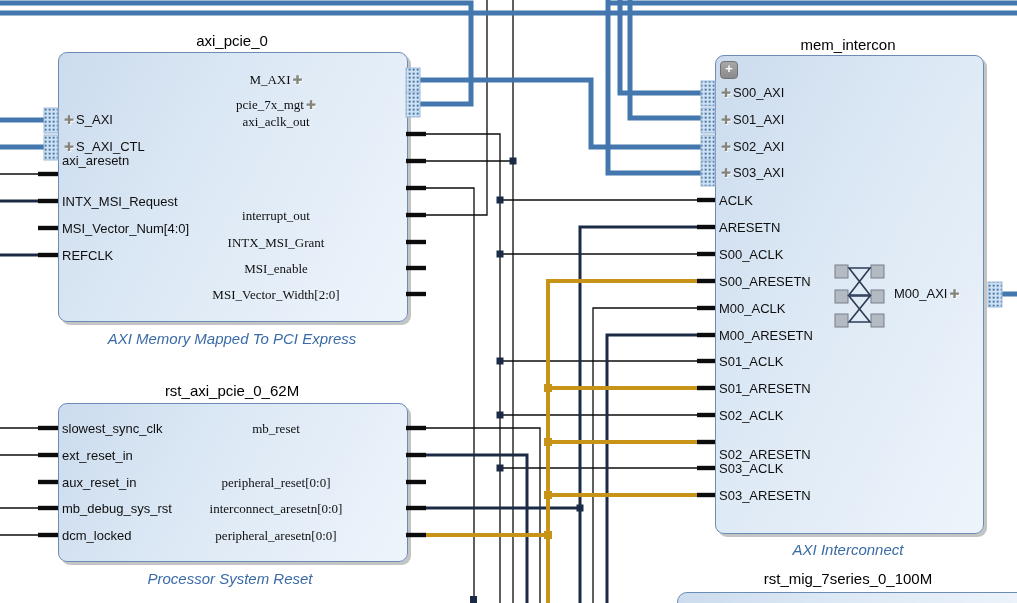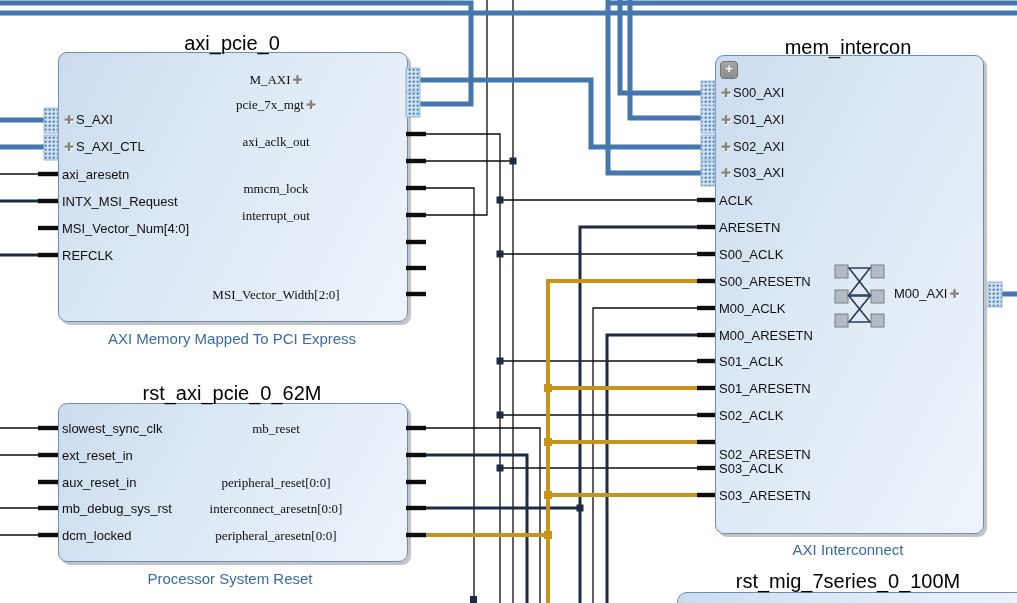--- a/index.html
+++ b/index.html
@@ -2,24 +2,24 @@
 <html><head>
 <meta charset="utf-8">
 <style>
   html,body{margin:0;padding:0;background:#fff;}
   .stage{position:relative;width:1017px;height:603px;background:#ffffff;overflow:hidden;
          font-family:"Liberation Sans",sans-serif;}
   .wires{position:absolute;left:0;top:0;z-index:4;}
   .block{position:absolute;z-index:2;border:1px solid #6a8cb5;border-radius:9px;
          background:linear-gradient(118deg,#ccdcee 0%,#dde9f5 45%,#eef4fb 100%);
          box-shadow:3px 3px 0 rgba(125,125,125,.45);}
-  .btitle{position:absolute;z-index:6;transform:translateX(-50%);font-size:20px;color:#000;
+  .btitle{position:absolute;z-index:6;transform:translateX(-50%);font-size:15px;color:#000;
           white-space:nowrap;}
   .blabel{position:absolute;z-index:6;transform:translateX(-50%);font-size:15px;color:#3a6ba6;
-          white-space:nowrap;}
+          white-space:nowrap;font-style:italic;}
   .port{position:absolute;z-index:6;font-size:13px;color:#0f0f0f;transform:translateY(-50%);
         white-space:nowrap;line-height:15px;text-align:right;}
   .r{text-align:center;font-family:Liberation Serif, serif;}
   .plus{display:inline-block;font-size:12px;color:#84847a;text-shadow:1px 1px 0 #fbfbfb;
         padding:0 2px;}
   .expand-btn{position:absolute;z-index:7;width:16px;height:16px;border-radius:4px;
         background:linear-gradient(#a8a8a8,#8a8a8a);border:1px solid #737373;color:#fff;
         font-size:13px;font-weight:bold;line-height:14px;text-align:center;cursor:pointer;}
 </style>
 </head>
@@ -177,30 +177,31 @@
   <div class="btitle" style="left:848px;top:36px">mem_intercon</div>
   <div class="block" style="left:715px;top:55px;width:267px;height:477px"></div>
   <div class="expand-btn" style="left:720px;top:61px">+</div>
   <div class="blabel" style="left:848px;top:541px">AXI Interconnect</div>
 
   <div class="btitle" style="left:848px;top:570px">rst_mig_7series_0_100M</div>
   <div class="block" style="left:677px;top:592px;width:348px;height:50px;border-radius:10px"></div>
 
   <div class="port" style="left:62px;top:120px"><span class="plus">✚</span><span>S_AXI</span></div>
   <div class="port" style="left:62px;top:147px"><span class="plus">✚</span><span>S_AXI_CTL</span></div>
-  <div class="port" style="left:62px;top:174px">axi_aresetn</div>
+  <div class="port" style="left:62px;top:160px">axi_aresetn</div>
   <div class="port" style="left:62px;top:201px">INTX_MSI_Request</div>
   <div class="port" style="left:62px;top:228px">MSI_Vector_Num[4:0]</div>
   <div class="port" style="left:62px;top:255px">REFCLK</div>
 
   <div class="port r" style="left:150px;top:80px;width:254px"><span>M_AXI</span><span class="plus">✚</span></div>
   <div class="port r" style="left:150px;top:105px;width:254px"><span>pcie_7x_mgt</span><span class="plus">✚</span></div>
-  <div class="port r" style="left:150px;top:141px;width:252px">axi_aclk_out</div>
-  <div class="port r" style="left:150px;top:188px;width:252px">mmcm_lock</div>
+  <div class="port r" style="left:150px;top:121px;width:252px">axi_aclk_out</div>
   <div class="port r" style="left:150px;top:215px;width:252px">interrupt_out</div>
+  <div class="port r" style="left:150px;top:242px;width:252px">INTX_MSI_Grant</div>
+  <div class="port r" style="left:150px;top:268px;width:252px">MSI_enable</div>
   <div class="port r" style="left:150px;top:294px;width:252px">MSI_Vector_Width[2:0]</div>
 
   <div class="port" style="left:62px;top:428px">slowest_sync_clk</div>
   <div class="port" style="left:62px;top:455px">ext_reset_in</div>
   <div class="port" style="left:62px;top:482px">aux_reset_in</div>
   <div class="port" style="left:62px;top:508px">mb_debug_sys_rst</div>
   <div class="port" style="left:62px;top:535px">dcm_locked</div>
 
   <div class="port r" style="left:150px;top:428px;width:252px">mb_reset</div>
   <div class="port r" style="left:150px;top:482px;width:252px">peripheral_reset[0:0]</div>

